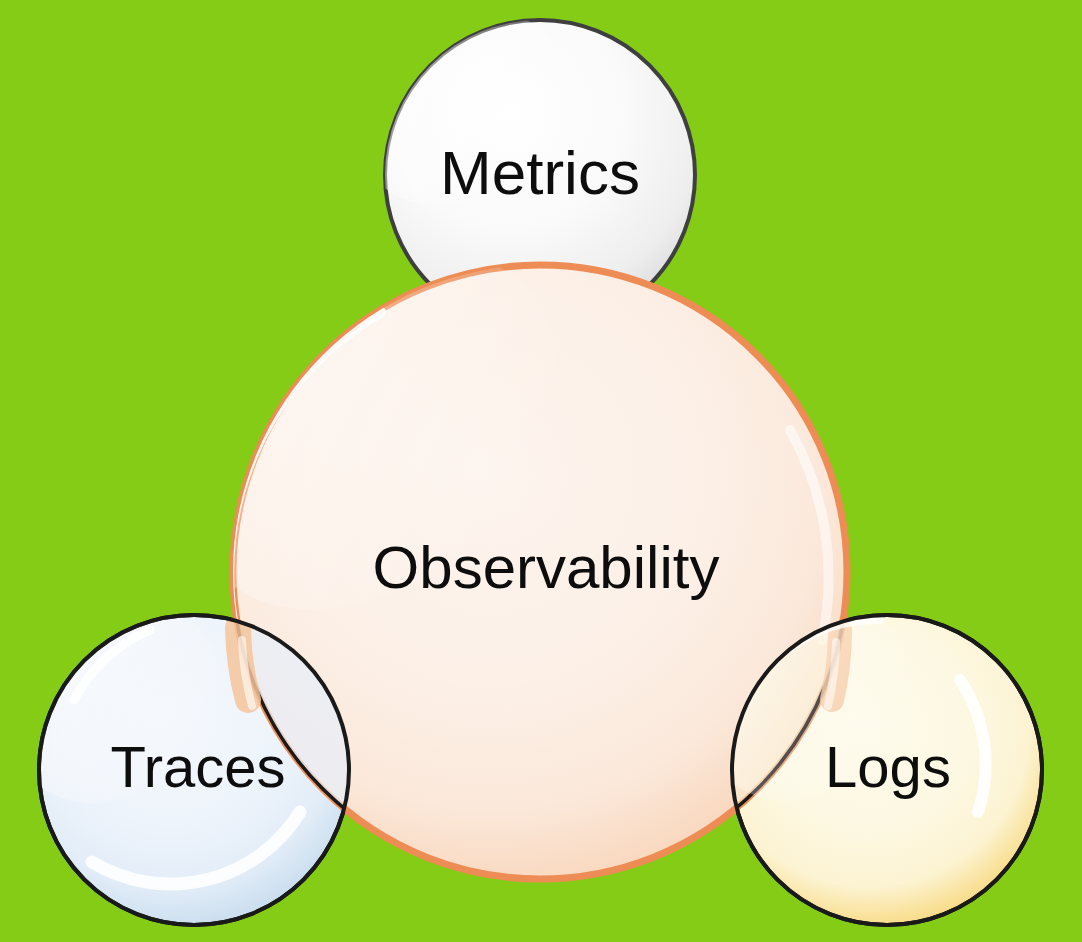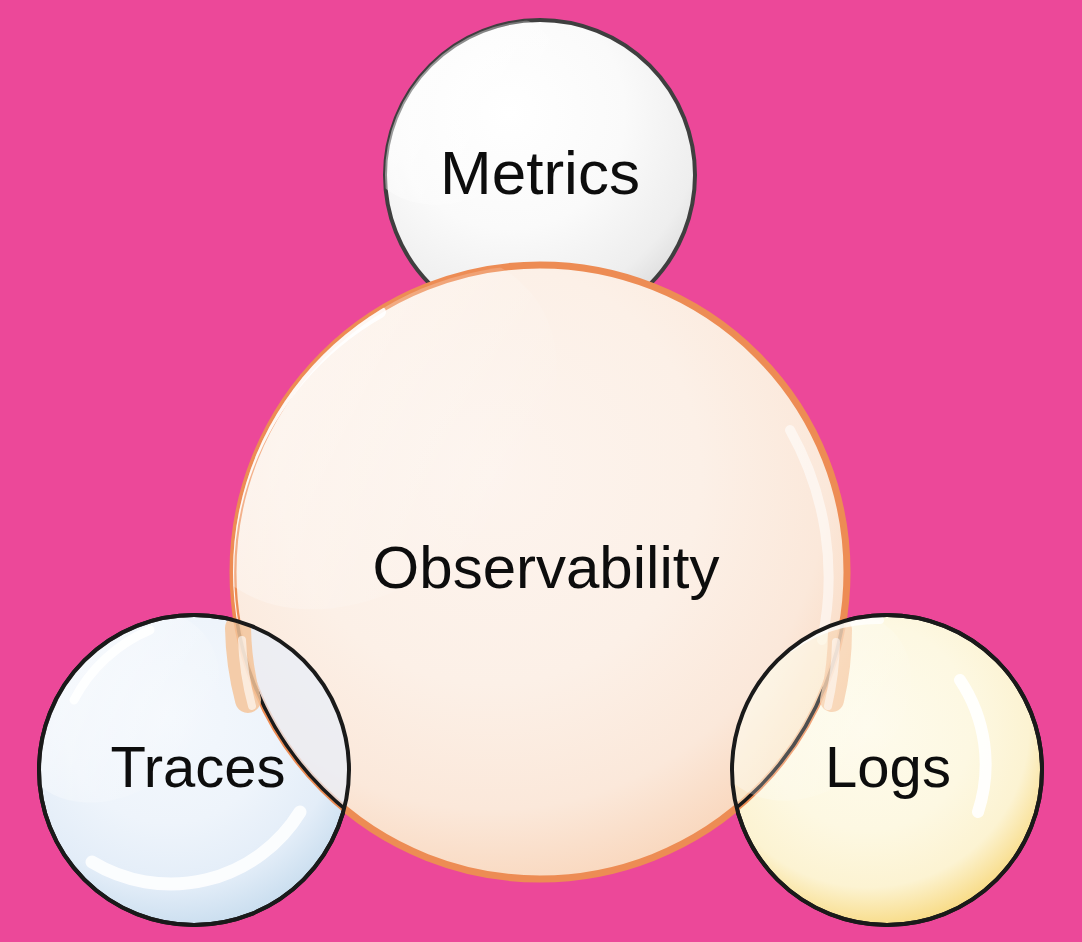--- a/index.html
+++ b/index.html
@@ -8,21 +8,21 @@
     padding: 0;
     background: #ffffff;
   }
   body {
     font-family: "Liberation Sans", sans-serif;
   }
   #canvas {
     position: relative;
     width: 1082px;
     height: 942px;
-    background: #ec4899;
+    background: #84cc16;
     overflow: hidden;
   }
   #diagram-svg {
     position: absolute;
     left: 0;
     top: 0;
     width: 1082px;
     height: 942px;
     display: block;
   }

